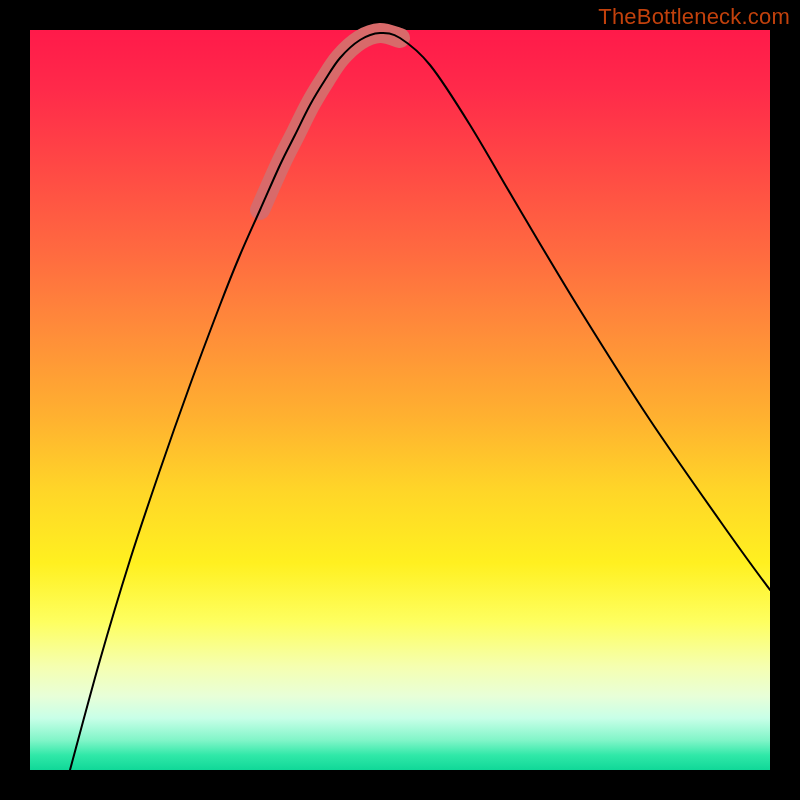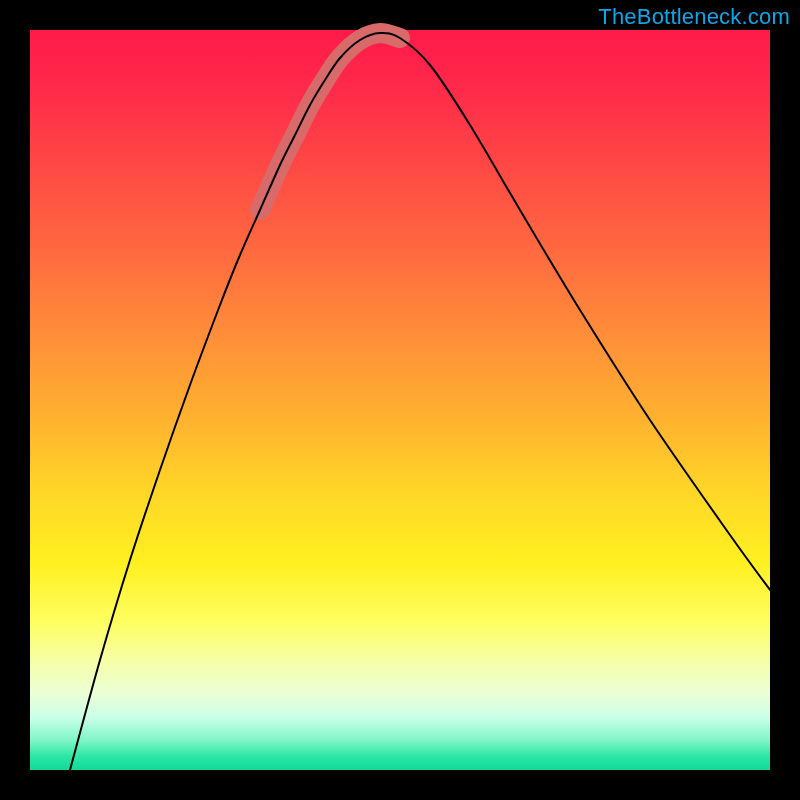--- a/index.html
+++ b/index.html
@@ -31,21 +31,21 @@
       #e8ffd8 90%,
       #c8ffe8 93%,
       #80f5c8 96%,
       #30e8a8 98%,
       #10d898 100%);
   }
   .watermark {
     position: absolute;
     top: 4px;
     right: 10px;
-    color: #0ea5e9;
+    color: #c2410c;
     font-size: 22px;
     font-weight: 500;
     letter-spacing: 0.2px;
     z-index: 10;
   }
   svg.curve {
     position: absolute;
     left: 0;
     top: 0;
     width: 740px;

